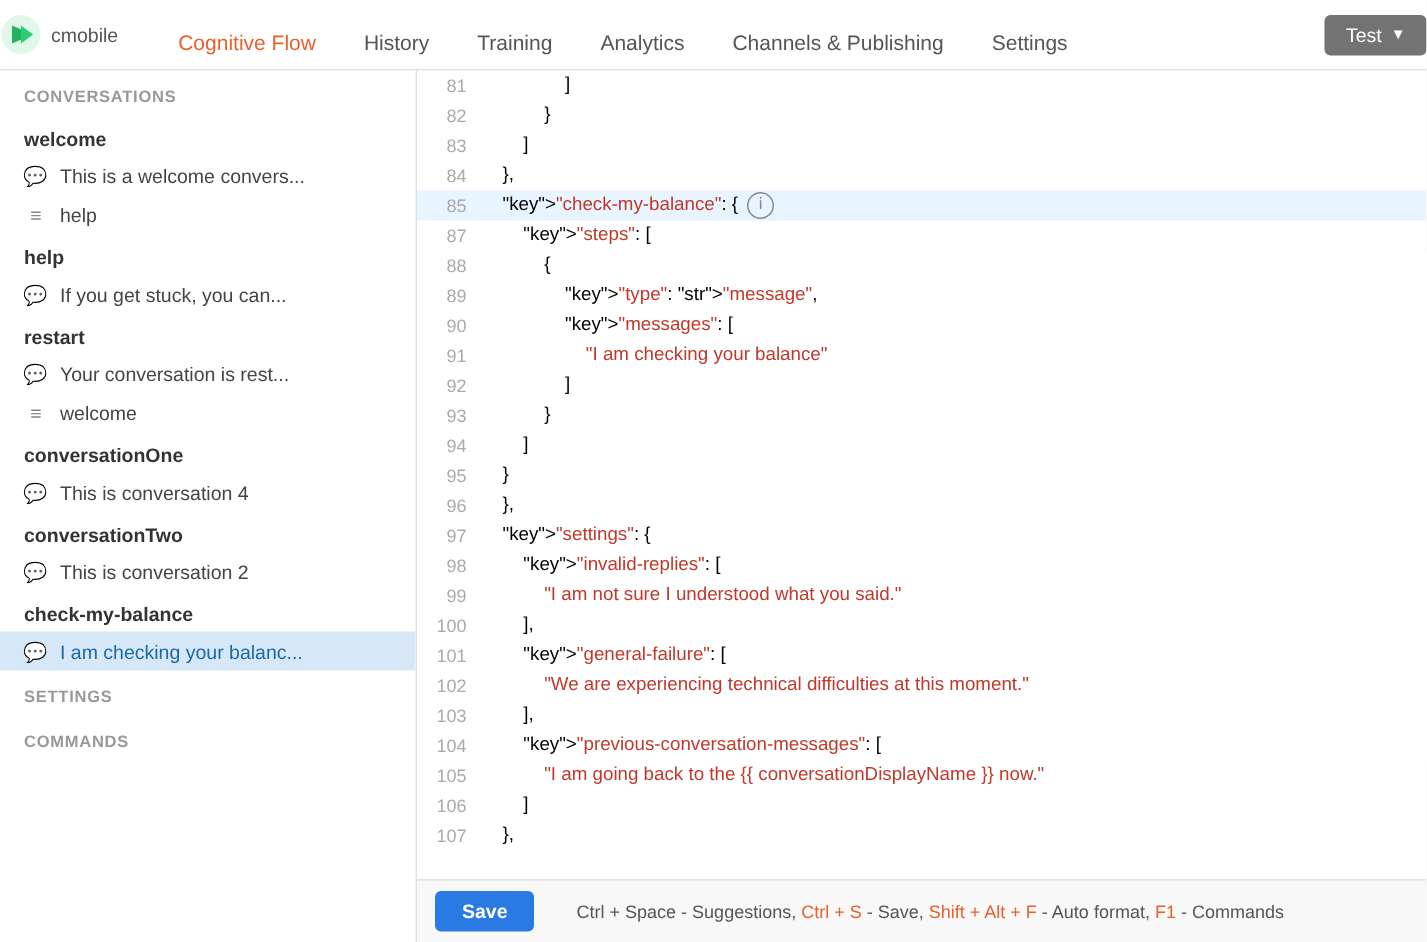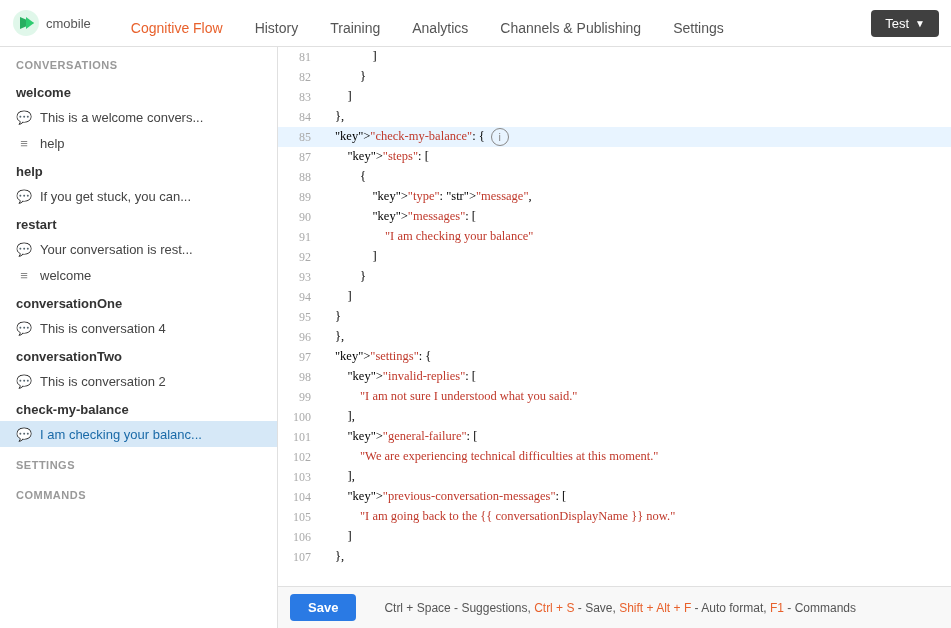--- a/index.html
+++ b/index.html
@@ -1,44 +1,44 @@
 <!DOCTYPE html>
 <html><head>
   <meta charset="utf-8">
   <style>
     * { box-sizing: border-box; margin: 0; padding: 0; }
     body { font-family: -apple-system, BlinkMacSystemFont, 'Segoe UI', sans-serif; font-size: 13px; background: #f5f5f5; width: 951px; height: 628px; overflow: hidden; display: flex; flex-direction: column; }
 
     
-    .header { display: flex; align-items: center; background: #fff; border-bottom: 1px solid #e0e0e0; height: 47px; padding: 0 12px; flex-shrink: 0; }
+    .header { display: flex; align-items: center; background: #fff; border-bottom: 1px solid #e0e0e0; height: 47px; padding: 0 0; flex-shrink: 0; }
     .logo { display: flex; align-items: center; gap: 6px; margin-right: 24px; }
     .logo-icon { width: 28px; height: 28px; }
     .logo-text { font-size: 13px; color: #555; font-weight: 500; }
     .nav { display: flex; align-items: center; gap: 0; flex: 1; }
     .nav-item { padding: 0 16px; height: 47px; display: flex; align-items: center; font-size: 14px; color: #555; cursor: pointer; border-bottom: 2px solid transparent; text-decoration: none; margin-top: 12px; }
     .nav-item.active { color: #e8612c; border-bottom: 2px solid #e8612c; font-weight: 500; }
-    .test-btn { display: flex; align-items: center; background: #404040; color: #fff; border: none; border-radius: 4px; padding: 6px 14px; cursor: pointer; font-size: 13px; gap: 6px; margin-left: auto; }
+    .test-btn { display: flex; align-items: center; background: #737373; color: #fff; border: none; border-radius: 4px; padding: 6px 14px; cursor: pointer; font-size: 13px; gap: 6px; margin-left: auto; }
     .test-btn-arrow { font-size: 10px; }
 
     
     .main { display: flex; flex: 1; overflow: hidden; }
 
     
     .sidebar { width: 278px; background: #fff; border-right: 1px solid #e0e0e0; overflow-y: auto; flex-shrink: 0; padding-bottom: 8px; }
     .sidebar-section-title { font-size: 11px; font-weight: 700; color: #999; padding: 12px 16px 6px; letter-spacing: 0.5px; }
     .sidebar-group-title { font-size: 13px; font-weight: 600; color: #333; padding: 8px 16px 4px; }
     .sidebar-item { display: flex; align-items: center; gap: 8px; padding: 5px 16px; cursor: pointer; color: #444; font-size: 13px; }
     .sidebar-item.active { background: #d6e8f7; color: #1a6aa8; font-weight: 500; }
     .sidebar-item .icon { width: 16px; height: 16px; flex-shrink: 0; display: flex; align-items: center; justify-content: center; }
     .chat-icon { color: #5ba4d4; }
     .list-icon { color: #888; }
 
     
     .editor-area { flex: 1; display: flex; flex-direction: column; overflow: hidden; background: #fff; }
-    .code-editor { flex: 1; overflow-y: auto; font-family: Liberation Serif, serif; font-size: 12.5px; line-height: 1.5; background: #fff; }
+    .code-editor { flex: 1; overflow-y: auto; font-family: Liberation Sans, sans-serif; font-size: 12.5px; line-height: 1.5; background: #fff; }
     .code-line { display: flex; align-items: flex-start; min-height: 20px; }
     .line-num { width: 45px; text-align: right; padding-right: 12px; color: #aaa; user-select: none; flex-shrink: 0; padding-top: 1px; font-size: 12px; }
     .line-content { flex: 1; white-space: pre; padding-left: 4px; }
     .line-highlight { background: #e8f4ff; }
     .line-gutter { width: 8px; flex-shrink: 0; }
 
     
     .str { color: #c0392b; }
 
     

